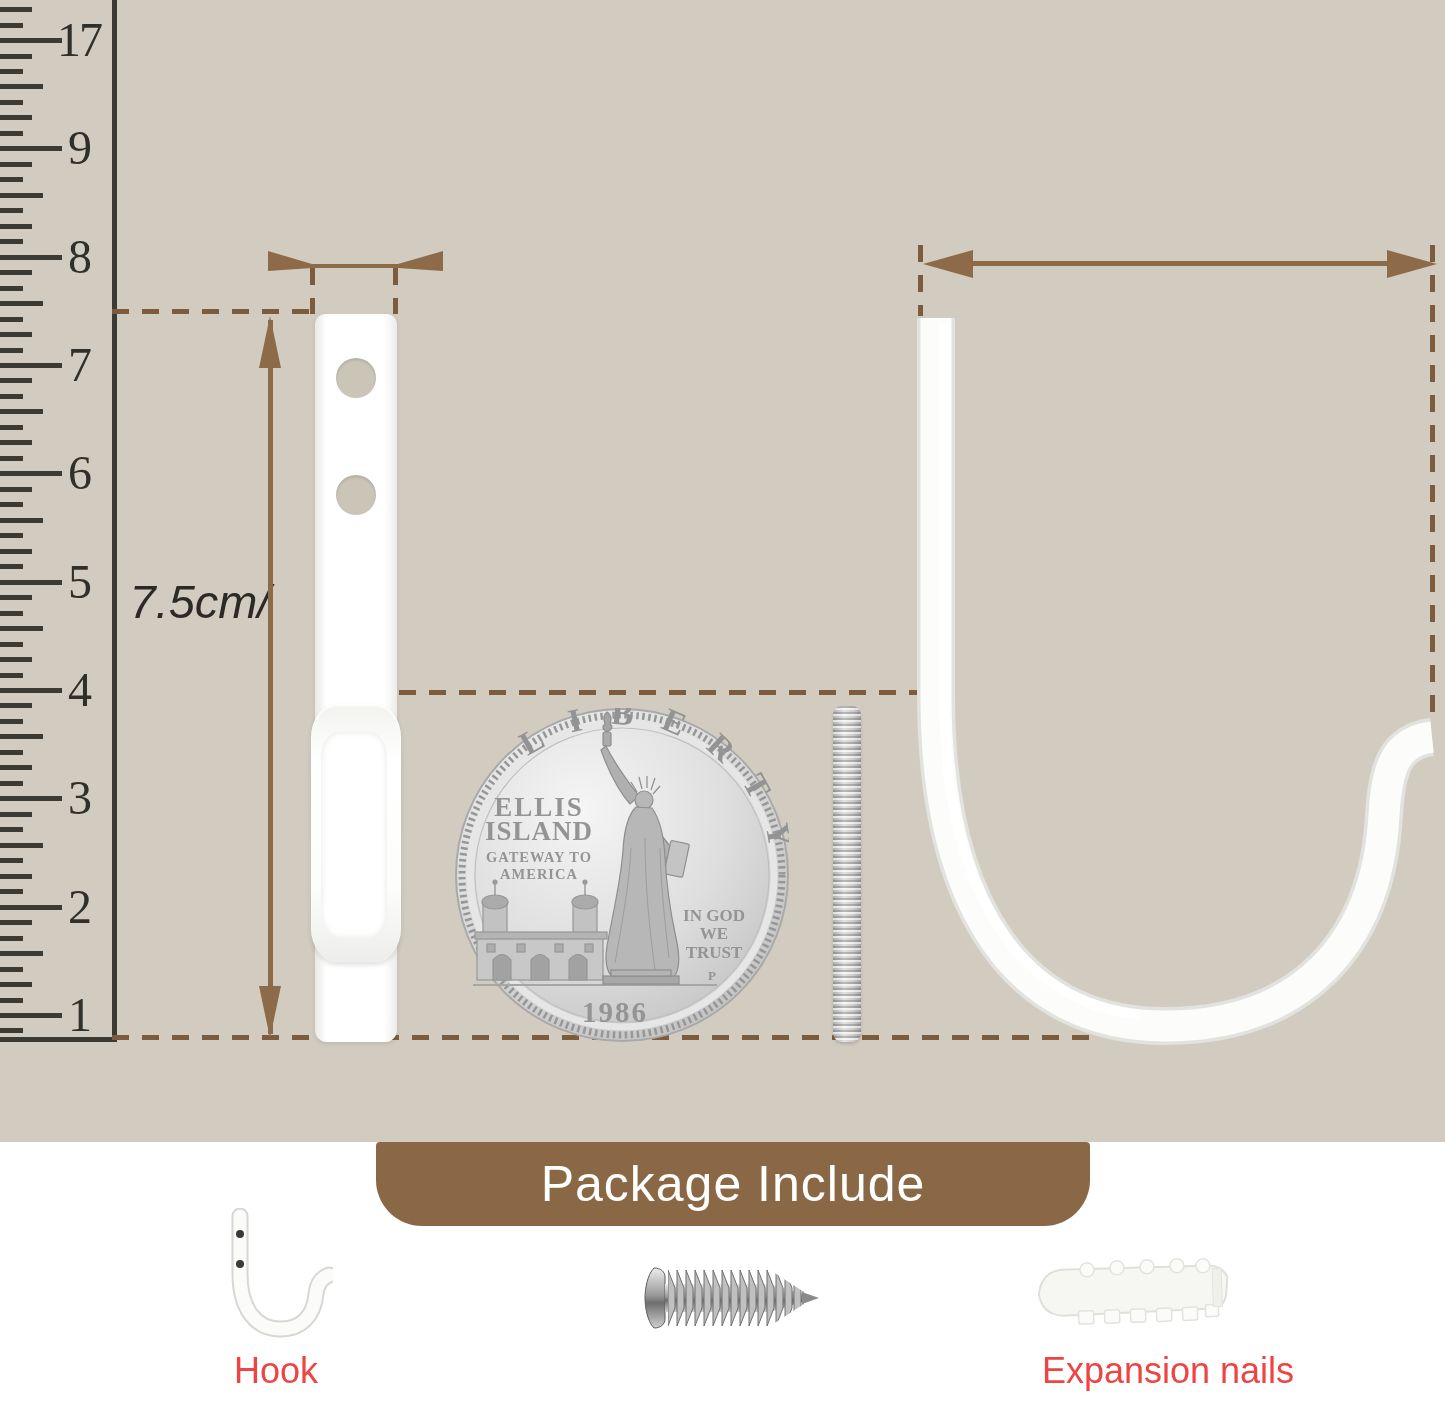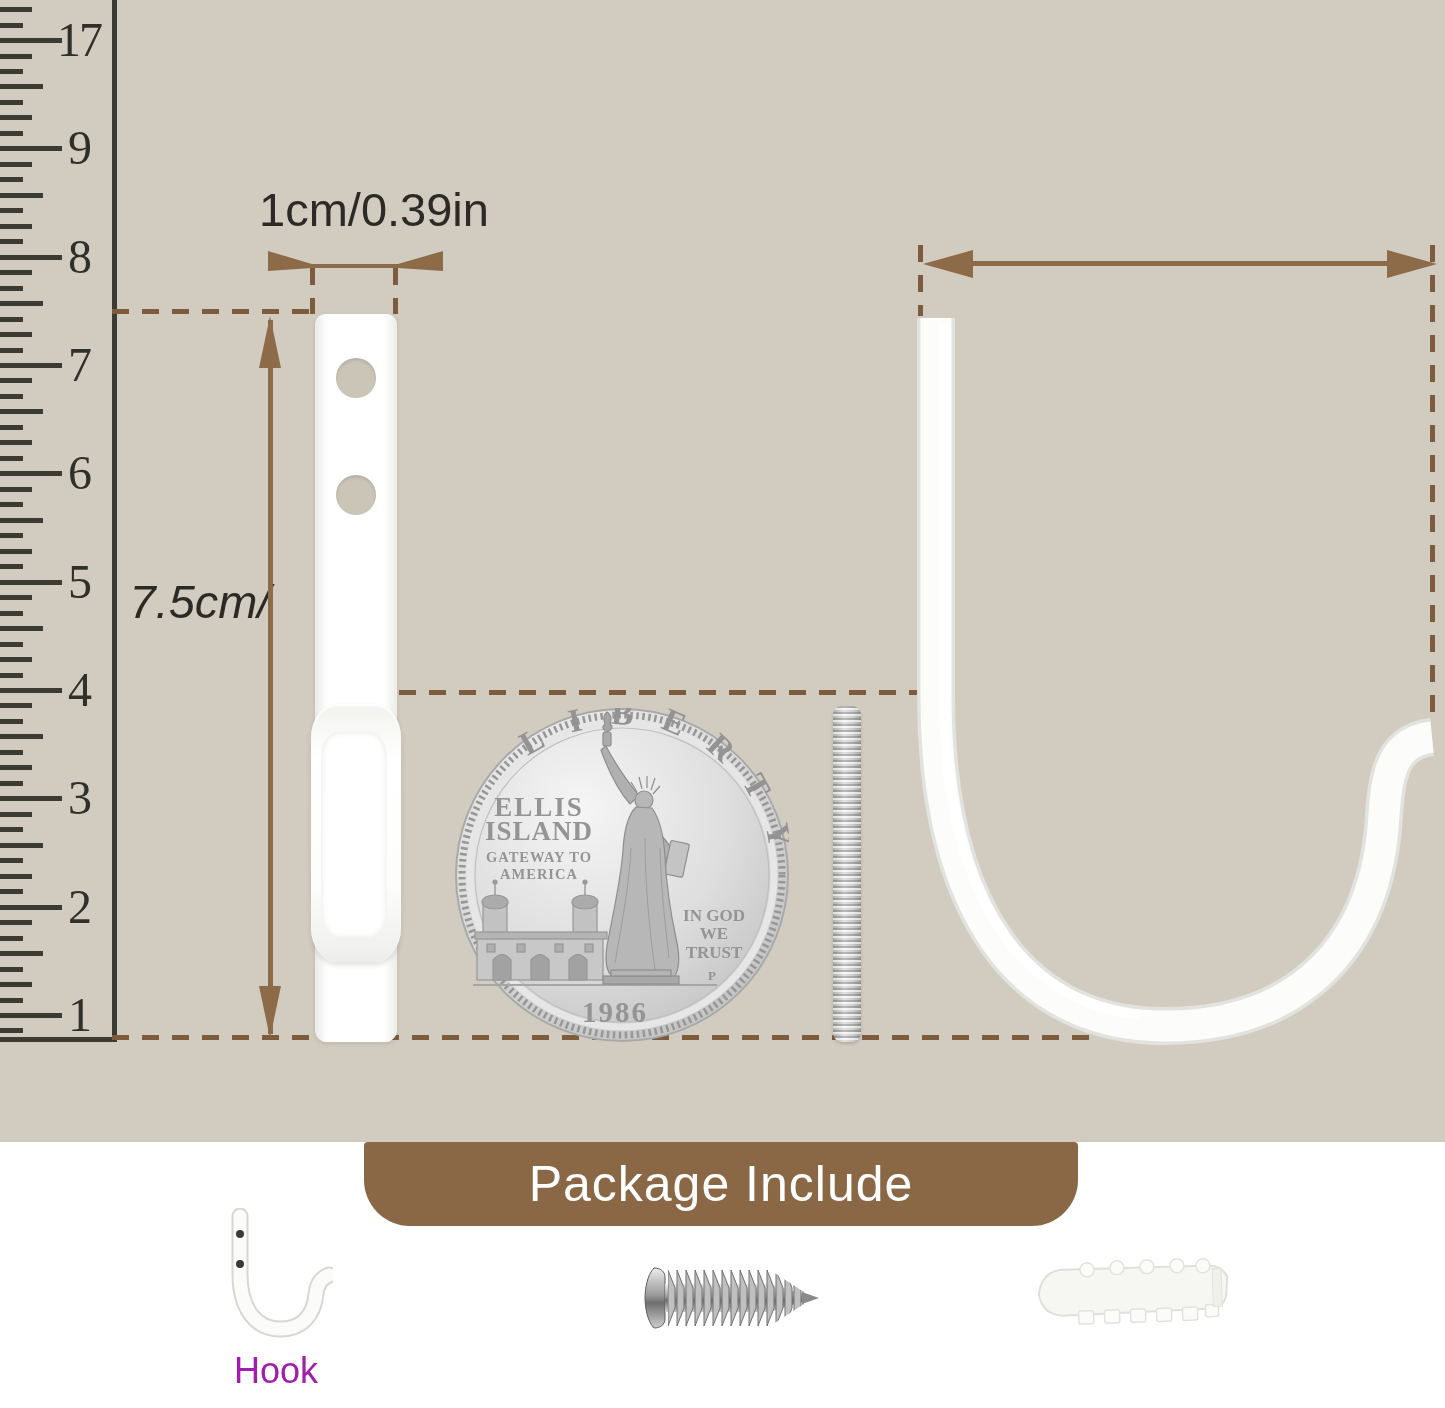--- a/index.html
+++ b/index.html
@@ -43,26 +43,26 @@
   #coin-edge{position:absolute;left:833px;top:706px;width:28px;height:336px;z-index:3;
     border-radius:9px;
     background:
       repeating-linear-gradient(180deg, rgba(90,90,90,.38) 0 2px, rgba(255,255,255,.55) 2px 4px, rgba(150,150,150,.15) 4px 6px),
       linear-gradient(90deg,#b3b3b3 0,#f0f0f0 40%,#d6d6d6 72%,#a6a6a6 100%);
     box-shadow:0 2px 3px rgba(60,55,45,.2);}
   
   #coin-svg{position:absolute;left:455px;top:708px;z-index:4;}
   #j-hook{position:absolute;left:900px;top:310px;z-index:4;}
   
-  #banner{position:absolute;left:364px;top:1142px;width:714px;height:84px;z-index:6;
+  #banner{position:absolute;left:376px;top:1142px;width:714px;height:84px;z-index:6;
     background:var(--banner_brown,#8a6846);border-radius:4px 4px 46px 46px;
     display:flex;align-items:center;justify-content:center;}
   #banner span{color:#ffffff;font-size:50px;letter-spacing:1px;}
   .pkg-icon{position:absolute;z-index:6;}
-  .pkg-label{position:absolute;top:1350px;z-index:6;color:#a21caf;font-size:36px;text-align:center;white-space:nowrap;}
+  .pkg-label{position:absolute;top:1350px;z-index:6;color:#ef4444;font-size:36px;text-align:center;white-space:nowrap;}
 </style>
 </head>
 <body>
 
 <div id="stage" style="--background: #d2ccc0; --panel_white: #ffffff; --arrow_brown: #8d6b48; --dash_brown: #7d5c3e; --banner_brown: #8a6846; --text_dark: #2b2a26; --ruler_ink: #3b3a33;">
   <div class="beige"></div>
 
   <div id="ruler">
       <div class="tick" style="top: 1013px; width: 62px;"></div>
       <div class="rnum" style="top: 988px;">1</div>
@@ -144,21 +144,20 @@
     </div>
 
   <div class="hdash" style="left:112px;top:309px;width:205px;"></div>
   <div class="hdash" style="left:399px;top:690px;width:522px;"></div>
   <div class="hdash" style="left:112px;top:1035px;width:980px;"></div>
   <div class="vdash" style="left:310px;top:268px;height:46px;"></div>
   <div class="vdash" style="left:393px;top:268px;height:46px;"></div>
   <div class="vdash" style="left:918px;top:245px;height:71px;"></div>
   <div class="vdash" style="left:1430px;top:245px;height:475px;"></div>
 
-  <div class="dim center" style="left:254px;top:182px;width:240px;">1cm/0.39in</div>
   <div class="dim center" style="left:100px;top:574px;width:200px;font-style:italic;">7.5cm/</div>
 
   <svg class="arrow-svg" style="left:255px;top:243px;" width="200" height="34">
     <polygon points="13,8 57,21 57,25 13,28" fill="currentColor"></polygon>
     <polygon points="188,8 143,21 143,25 188,28" fill="currentColor"></polygon>
     <rect x="57" y="21" width="86" height="4" fill="currentColor"></rect>
   </svg>
   <svg class="arrow-svg" style="left:915px;top:248px;" width="530" height="34">
     <rect x="56" y="13" width="418" height="5" fill="currentColor"></rect>
     <polygon points="8,16 58,2 58,30" fill="currentColor"></polygon>
@@ -298,13 +297,14 @@
         <circle cx="174" cy="15" r="7"></circle>
       <rect x="48" y="56" width="15" height="13" rx="2"></rect>
       <rect x="74" y="56" width="15" height="13" rx="2"></rect>
       <rect x="100" y="56" width="15" height="13" rx="2"></rect>
       <rect x="126" y="56" width="15" height="13" rx="2"></rect>
       <rect x="152" y="56" width="15" height="13" rx="2"></rect>
       <rect x="175" y="54" width="13" height="12" rx="2"></rect>
     </g>
     <rect x="183" y="18" width="9" height="38" fill="#efefec" stroke="#e2e2dd" stroke-width="1"></rect>
   </svg>
+  <div class="pkg-label" style="left:1018px;width:300px;">Expansion nails</div>
 </div>
 
 </body></html>

